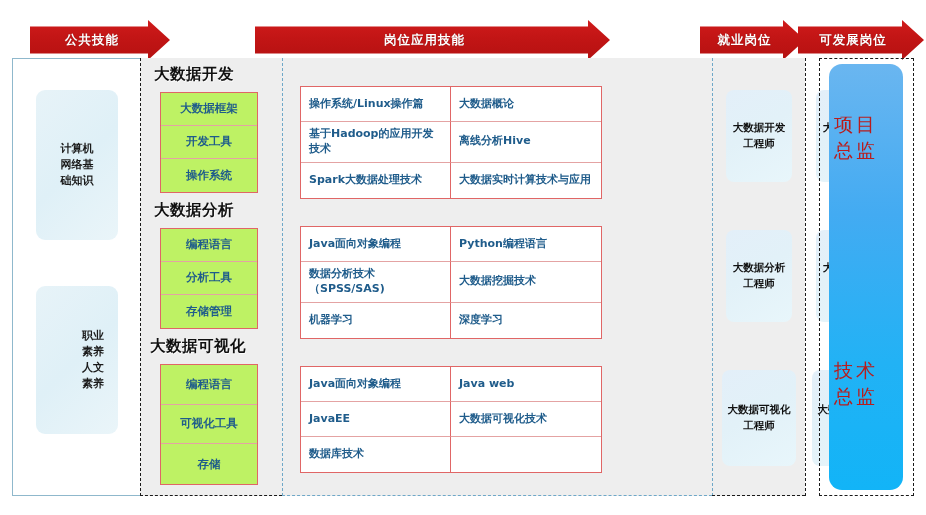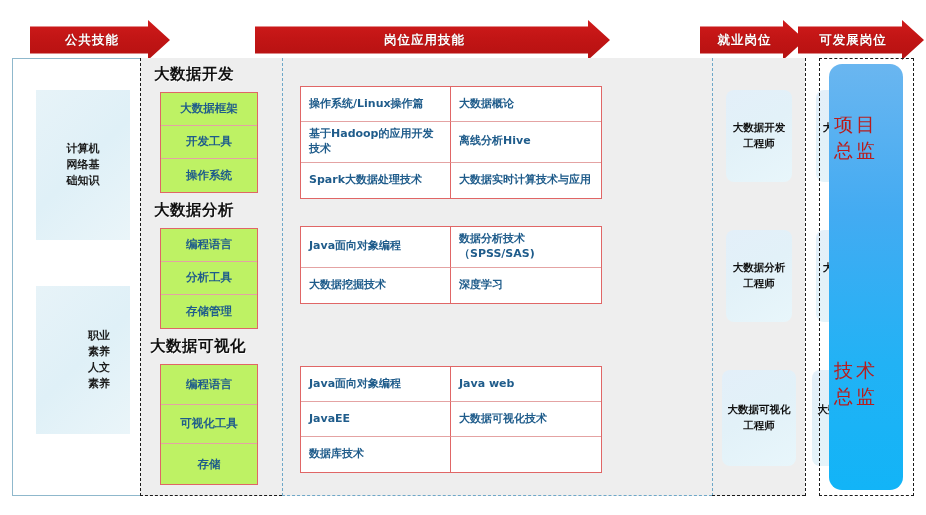--- a/index.html
+++ b/index.html
@@ -68,22 +68,22 @@
   .hdash-bottom {
     position: absolute; left: 0; bottom: 0; height: 0;
   }
   .hdash-bottom.black { border-top: 1.5px dashed #1a1a1a; }
   .hdash-bottom.blue  { border-top: 1.5px dashed #6fa8c8; }
 
   
   .col-public { position: absolute; left: 0; top: 0; width: 128px; height: 438px; }
   .soft-card {
     position: absolute;
-    left: 24px; width: 94px;
-    border-radius: 0;
+    left: 24px; width: 82px;
+    border-radius: 9px;
     background: linear-gradient(135deg, #e7f3f8 0%, #dff0f7 50%, #eaf5f9 100%);
     display: flex; align-items: center; justify-content: center;
     text-align: center;
     font-size: 11px; font-weight: bold; color: #1a1a1a;
     line-height: 1.45;
   }
   .soft-card.c1 { top: 32px; height: 150px; }
   .soft-card.c2 { top: 228px; height: 148px; padding-left: 32px; }
 
   
@@ -235,22 +235,24 @@
         <div class="tc">操作系统/Linux操作篇</div>
         <div class="tc">大数据概论</div>
         <div class="tc">基于Hadoop的应用开发技术</div>
         <div class="tc">离线分析Hive</div>
         <div class="tc">Spark大数据处理技术</div>
         <div class="tc">大数据实时计算技术与应用</div>
       </div>
 
       <div class="tbl" style="top:168px;">
         <div class="tc">Java面向对象编程</div>
+        <div class="tc">Python编程语言</div>
         <div class="tc">数据分析技术<br>（SPSS/SAS)</div>
         <div class="tc">大数据挖掘技术</div>
+        <div class="tc">机器学习</div>
         <div class="tc">深度学习</div>
       </div>
 
       <div class="tbl" style="top:308px;">
         <div class="tc">Java面向对象编程</div>
         <div class="tc">Java web</div>
         <div class="tc">JavaEE</div>
         <div class="tc">大数据可视化技术</div>
         <div class="tc">数据库技术</div>
         <div class="tc"></div>

